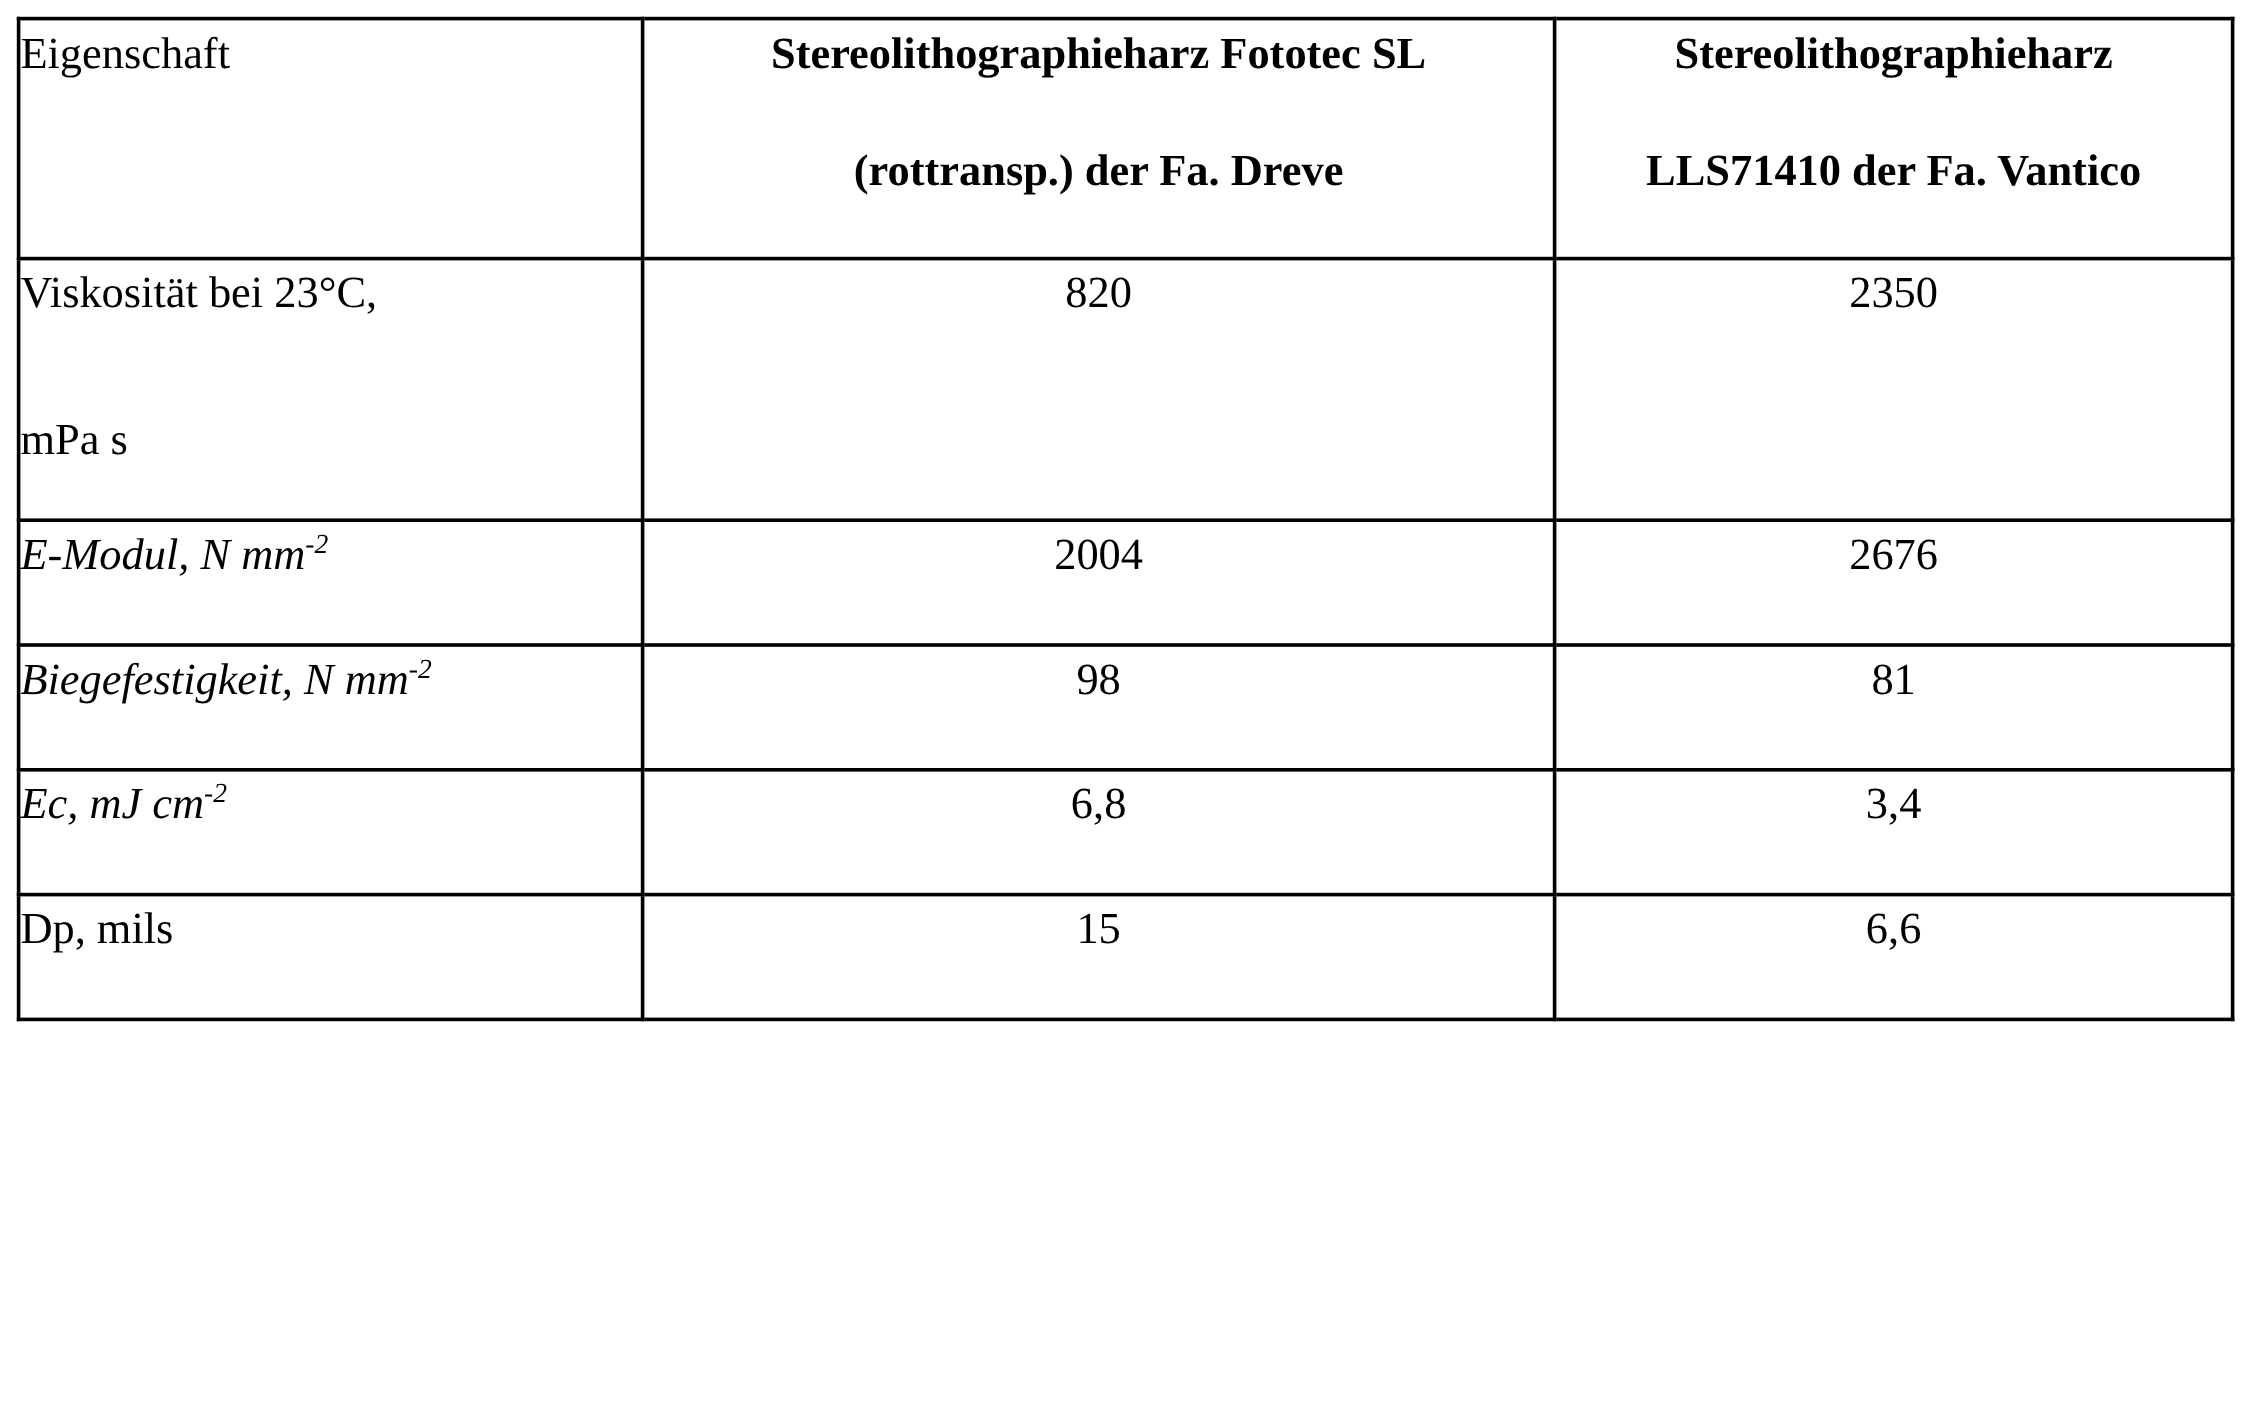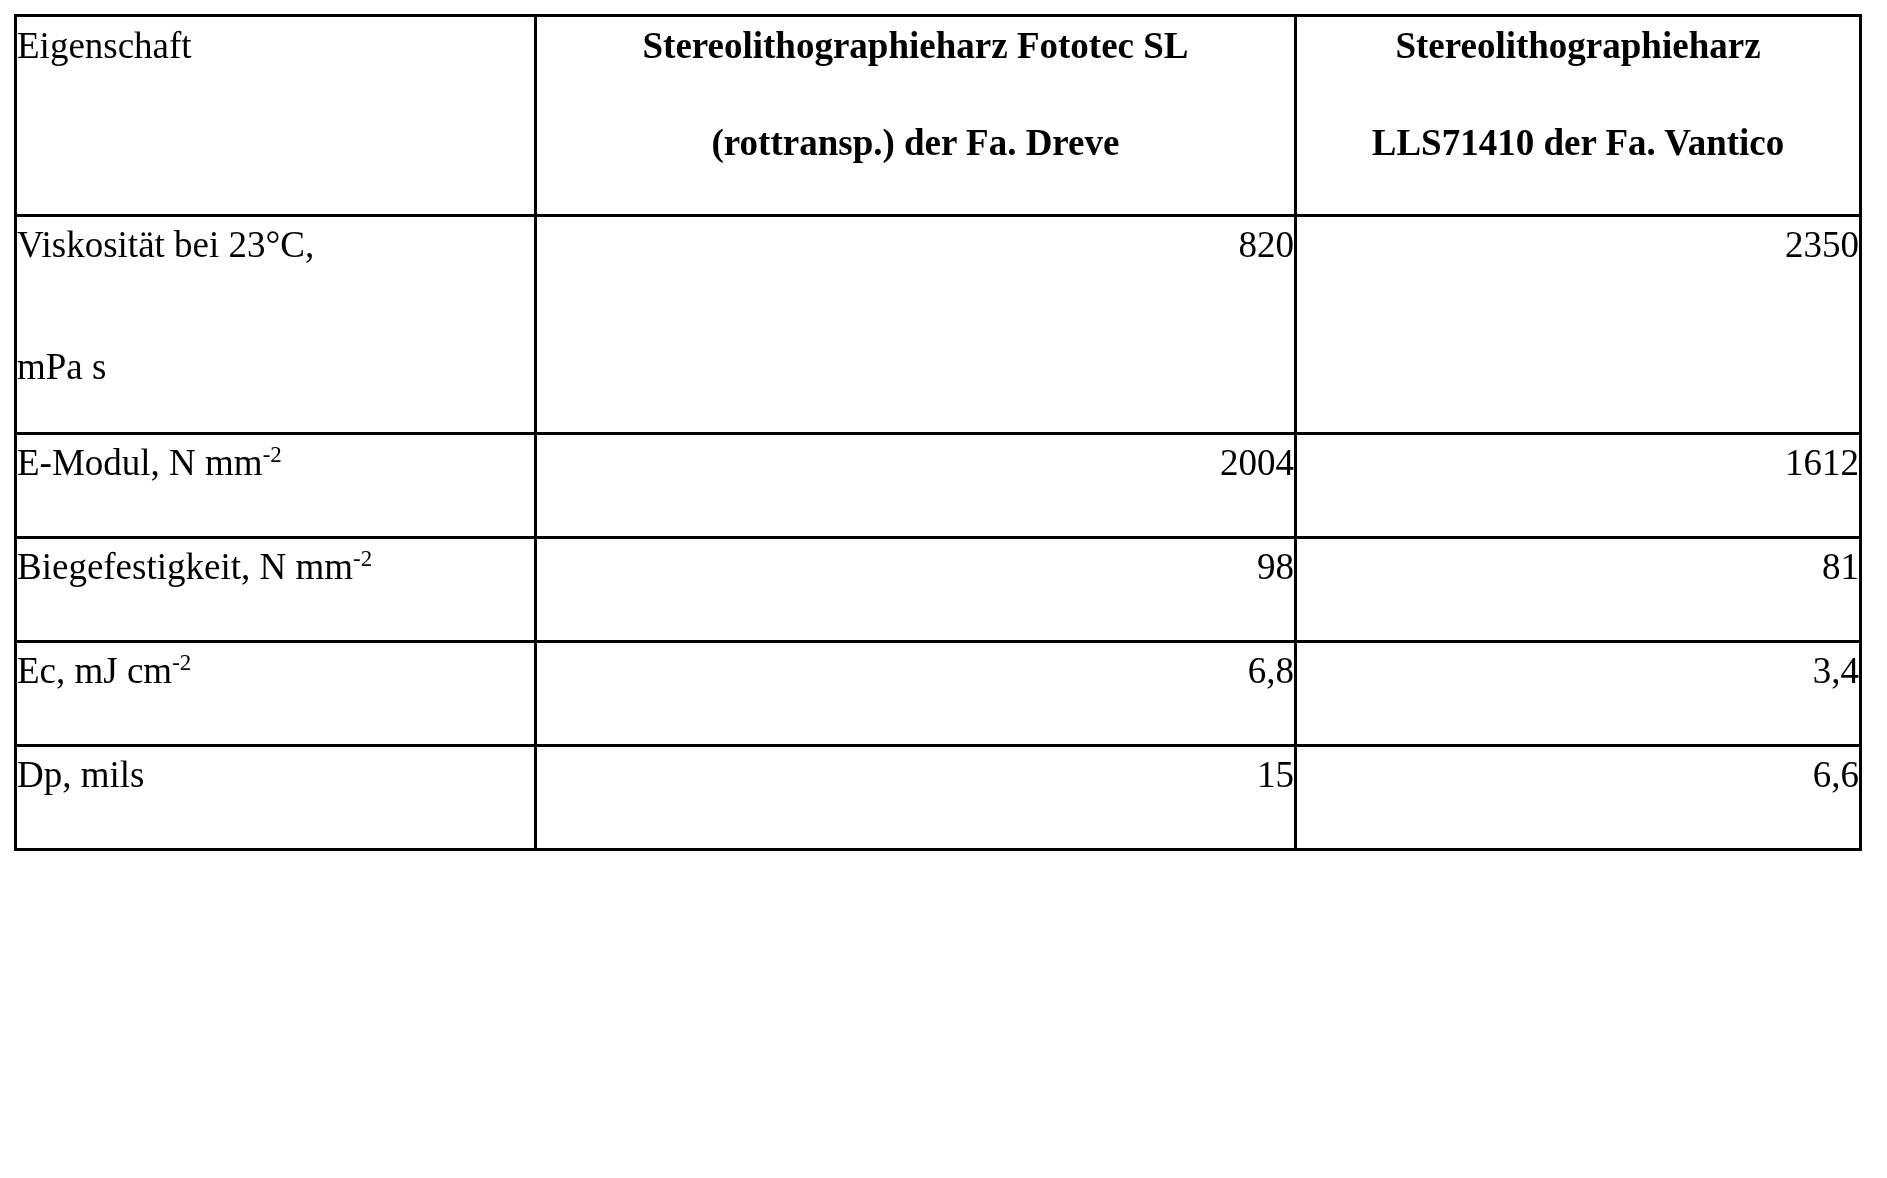--- a/index.html
+++ b/index.html
@@ -73,37 +73,37 @@
   }
   .prop-line2 {
     display: block;
     margin-top: 66px;
   }
   
   .val-cell {
     padding: 14px 12px 16px 12px;
     font-size: 37px;
     line-height: 1.5;
-    text-align: right;
+    text-align: center;
   }
   .tall {
     height: 218px;
   }
   .row-normal {
     height: 104px;
   }
   .row-header {
     height: 200px;
   }
   sup {
     font-size: 0.62em;
     vertical-align: super;
     line-height: 0;
   }
-  .nowrap { white-space: nowrap; }
+  .nowrap { white-space: nowrap; font-style: italic; }
 </style>
 </head>
 <body>
 
 <div class="page">
   <table class="spec-table">
     <colgroup>
       <col class="c-prop">
       <col class="c-a">
       <col class="c-b">
@@ -137,21 +137,21 @@
       </tr>
 
       <tr class="row-normal">
         <td class="prop-cell">
           <span class="nowrap"><span>E-Modul, N mm</span><sup>-2</sup></span>
         </td>
         <td class="val-cell">
           <span>2004</span>
         </td>
         <td class="val-cell">
-          <span>1612</span>
+          <span>2676</span>
         </td>
       </tr>
 
       <tr class="row-normal">
         <td class="prop-cell">
           <span class="nowrap"><span>Biegefestigkeit, N mm</span><sup>-2</sup></span>
         </td>
         <td class="val-cell">
           <span>98</span>
         </td>

